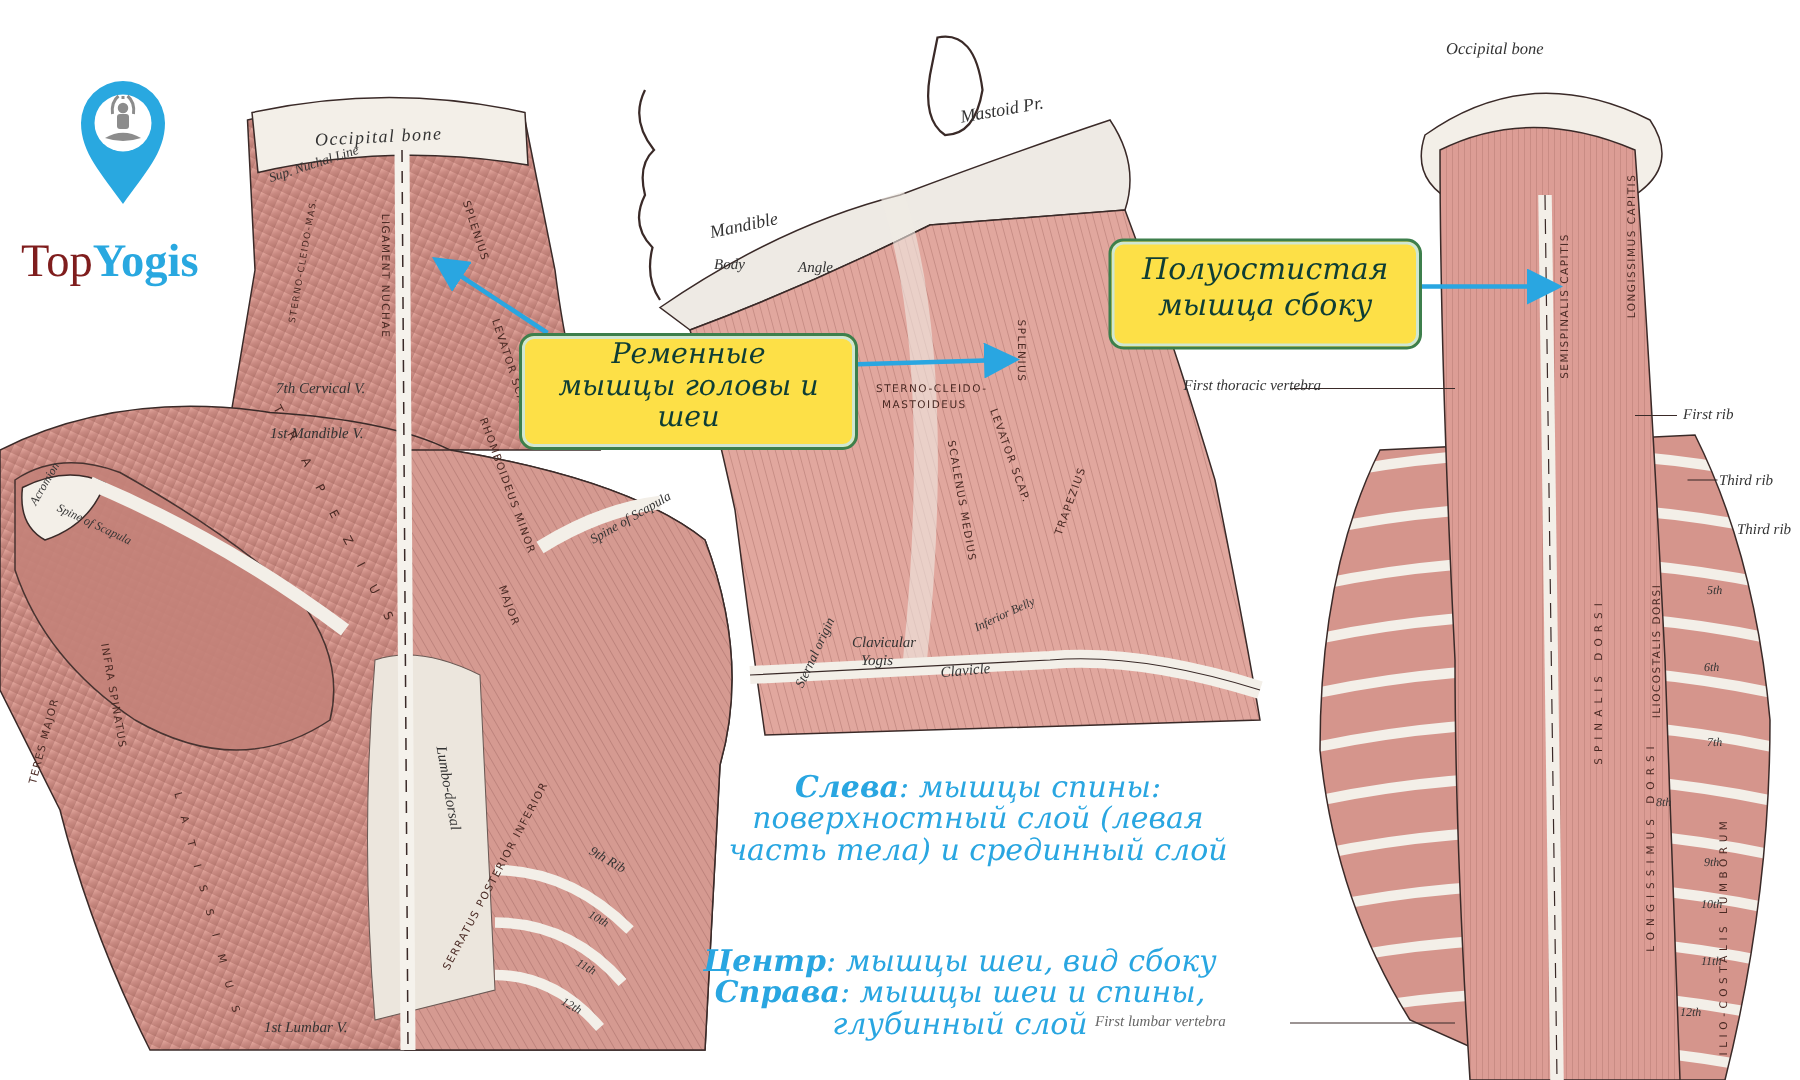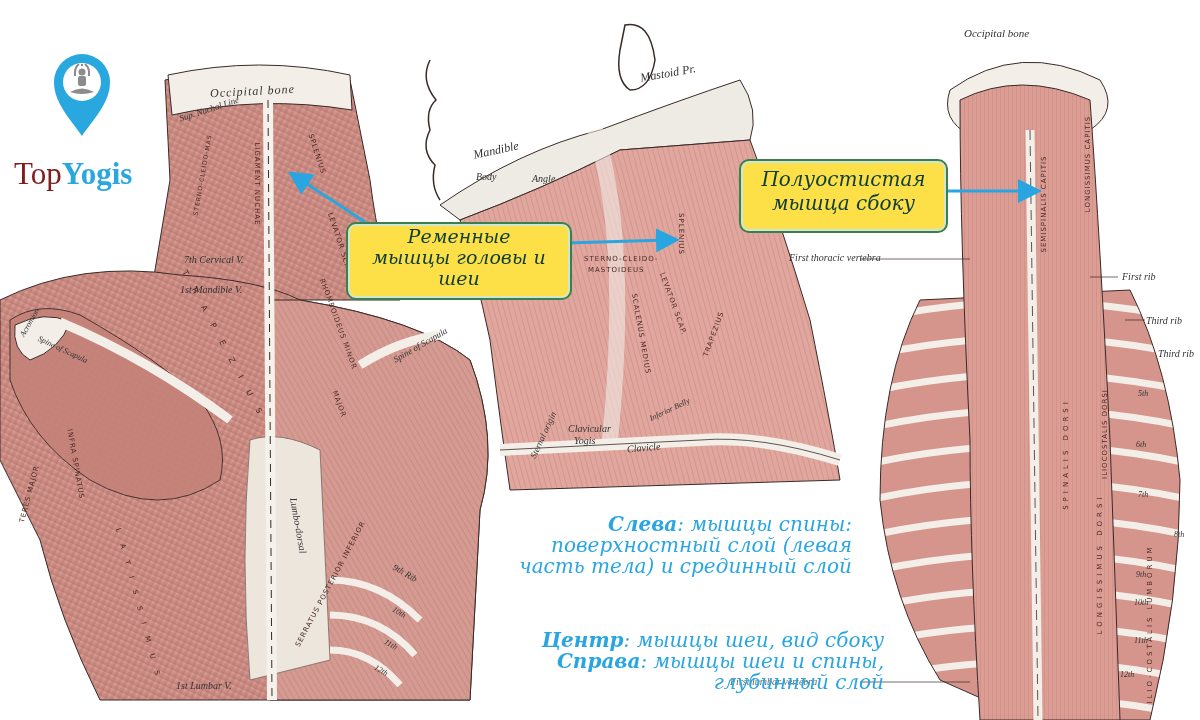--- a/index.html
+++ b/index.html
@@ -12,21 +12,21 @@
                color:#333; font-size:11px; white-space:nowrap; }
   .mlabel { position:absolute; font-family:"DejaVu Sans", sans-serif; color:#4a2a24;
             font-size:7px; letter-spacing:1px; white-space:nowrap; }
 
   .callout { position:absolute; background:#fde047; border:2px solid #3d7f4c; border-radius:10px;
              color:#0e3d35; font-family:"DejaVu Serif", serif; font-style:italic; text-align:center;
              box-shadow:0 0 0 2px #cfe7d2 inset; }
   .callout span { display:block; }
 
   .caption { position:absolute; color:#29a6e1; font-family:"DejaVu Serif", serif; font-style:italic;
-             text-align:right; font-size:20px; line-height:21px; }
+             text-align:center; font-size:20px; line-height:21px; }
   .caption b { font-weight:bold; }
 
   .logo-text { position:absolute; font-family:"Liberation Serif", serif; font-size:31px; }
   .logo-top { color:#7f1d1d; }
   .logo-yogis { color:#29a8e0; font-weight:bold; }
 </style>
 </head>
 <body>
 
 <div class="abs" style="left:0;top:60px;width:520px;height:660px;">
@@ -164,21 +164,21 @@
 
 <div class="fig-label" style="left:964px;top:27px;font-size:11px;">Occipital bone</div>
 <div class="fig-label" style="left:789px;top:252px;font-size:10px;">First thoracic vertebra</div>
 <div class="fig-label" style="left:1122px;top:271px;font-size:10px;">First rib</div>
 <div class="fig-label" style="left:1146px;top:315px;font-size:10px;">Third rib</div>
 <div class="fig-label" style="left:1158px;top:348px;font-size:10px;">Third rib</div>
 <div class="fig-label" style="left:730px;top:676px;font-size:10px;color:#666;">First lumbar vertebra</div>
 <div class="fig-label" style="left:1138px;top:389px;font-size:8px;">5th</div>
 <div class="fig-label" style="left:1136px;top:440px;font-size:8px;">6th</div>
 <div class="fig-label" style="left:1138px;top:490px;font-size:8px;">7th</div>
-<div class="fig-label" style="left:1174px;top:530px;font-size:8px;text-align:center;">8th</div>
+<div class="fig-label" style="left:1104px;top:530px;font-size:8px;text-align:center;">8th</div>
 <div class="fig-label" style="left:1136px;top:570px;font-size:8px;">9th</div>
 <div class="fig-label" style="left:1134px;top:598px;font-size:8px;">10th</div>
 <div class="fig-label" style="left:1134px;top:636px;font-size:8px;">11th</div>
 <div class="fig-label" style="left:1120px;top:670px;font-size:8px;">12th</div>
 <div class="mlabel" style="left:995px;top:200px;transform:rotate(-90deg);">SEMISPINALIS CAPITIS</div>
 <div class="mlabel" style="left:1040px;top:160px;transform:rotate(-90deg);">LONGISSIMUS CAPITIS</div>
 <div class="mlabel" style="left:1010px;top:450px;transform:rotate(-90deg);letter-spacing:4px;">SPINALIS DORSI</div>
 <div class="mlabel" style="left:1030px;top:560px;transform:rotate(-90deg);letter-spacing:4px;">LONGISSIMUS DORSI</div>
 <div class="mlabel" style="left:1060px;top:430px;transform:rotate(-90deg);">ILIOCOSTALIS DORSI</div>
 <div class="mlabel" style="left:1070px;top:620px;transform:rotate(-90deg);letter-spacing:3px;">ILIO-COSTALIS LUMBORUM</div>
@@ -219,17 +219,17 @@
   <span>Полуостистая</span>
   <span>мышца сбоку</span>
 </div>
 
 <div class="caption" style="left:452px;top:514px;width:400px;">
   <div><b>Слева</b><span>: мышцы спины:</span></div>
   <div>поверхностный слой (левая</div>
   <div>часть тела) и срединный слой</div>
 </div>
 
-<div class="caption" style="left:464px;top:630px;width:420px;">
+<div class="caption" style="left:430px;top:630px;width:420px;">
   <div><b>Центр</b><span>: мышцы шеи, вид сбоку</span></div>
   <div><b>Справа</b><span>: мышцы шеи и спины,</span></div>
   <div>глубинный слой</div>
 </div>
 
 </body></html>

